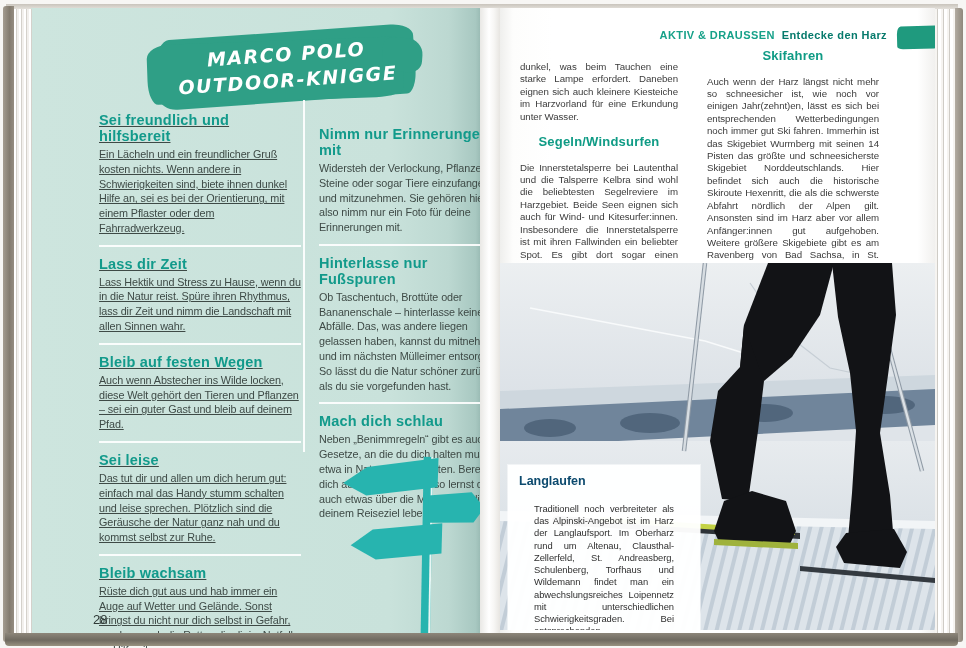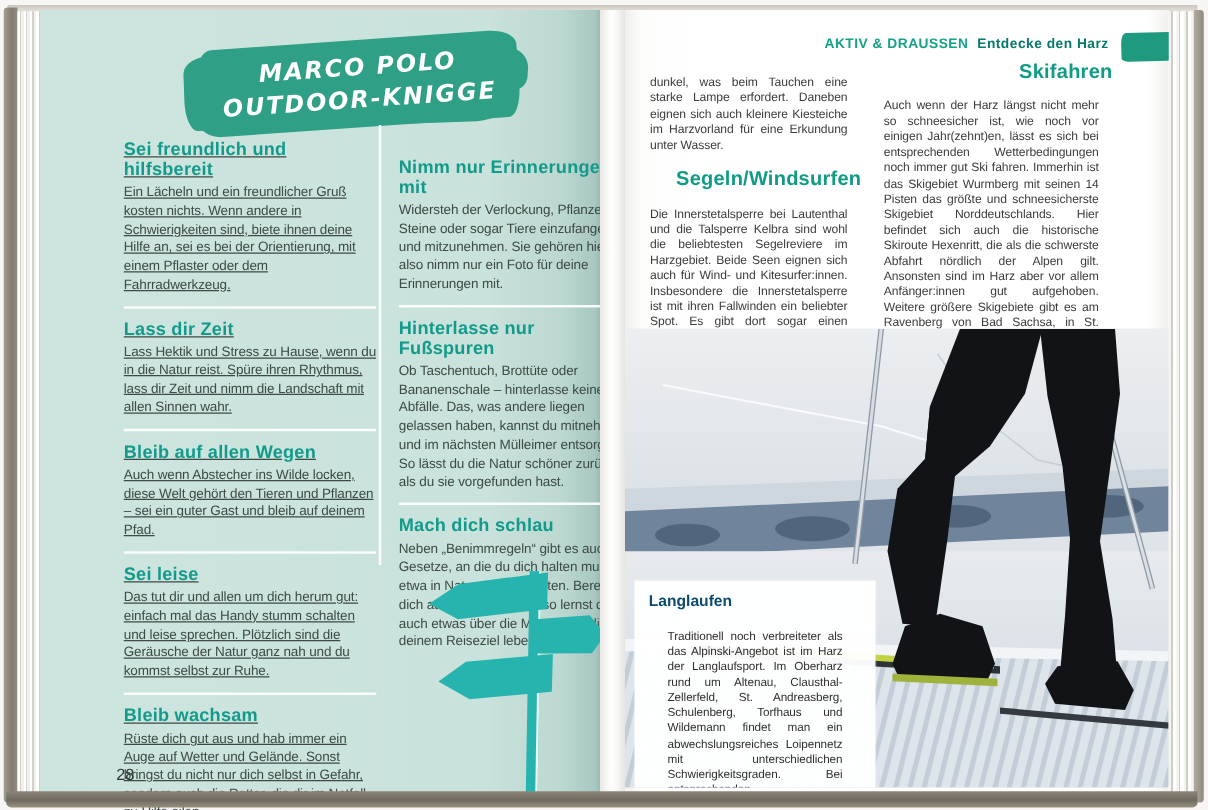--- a/index.html
+++ b/index.html
@@ -60,21 +60,21 @@
   .rp-header{position:absolute;top:21px;right:48px;font-size:11px;font-weight:bold;
              letter-spacing:.4px;white-space:nowrap;}
   .rp-header .kicker{color:#16a189;}
   .rp-header .title{color:#067a6c;margin-left:7px;}
   .rp-tab{position:absolute;right:-2px;top:18px;width:40px;height:23px;background:#1f9a7e;
           border-radius:4px 2px 3px 6px/8px 3px 6px 3px;transform:rotate(-1.5deg);}
   .rp-col{position:absolute;font-size:9.7px;line-height:1.28;letter-spacing:-.05px;
           color:#3b3b3b;text-align:justify;}
   .rp-col1{left:9px;top:42px;width:180px;}
   .rp-col2{left:196px;top:40px;width:194px;}
-  .rp-col h3{margin:9px 0 3px 0;font-size:16px;letter-spacing:.2px;color:#0f9b85;text-align:right;}
+  .rp-col h3{margin:9px 0 3px 0;font-size:13px;letter-spacing:.2px;color:#0f9b85;text-align:center;}
   .rp-col2 h3{margin-top:0;}
   .rp-col p{margin:11px;}
 
   
   .photo{position:absolute;left:0;top:255px;width:435px;height:367px;overflow:hidden;
          background:#dfe4e9;}
   .photo svg{display:block;}
   .photo-box{position:absolute;left:8px;top:202px;width:192px;background:rgba(255,255,255,.97);
              padding:9px 11px 10px 11px;box-shadow:0 0 0 1px rgba(255,255,255,.5);}
   .photo-box h3{margin:0 0 4px 0;font-size:12.5px;color:#0c4a6e;}
@@ -96,30 +96,30 @@
         <span>MARCO POLO</span>
         <span>OUTDOOR-KNIGGE</span>
       </div>
     </div>
 
     <div class="lp-vdivider"></div>
 
     <div class="lp-col lp-col1">
       <section class="lp-sec">
         <h3>Sei freundlich und hilfsbereit</h3>
-        <p>Ein Lächeln und ein freundlicher Gruß kosten nichts. Wenn andere in Schwierigkeiten sind, biete ihnen deine Hilfe an, sei es bei der Orientierung, mit einem Pflaster oder dem Fahrradwerkzeug.</p>
+        <p>Ein Lächeln und ein freundlicher Gruß kosten nichts. Wenn andere in Schwierigkeiten sind, biete ihnen dunkel Hilfe an, sei es bei der Orientierung, mit einem Pflaster oder dem Fahrradwerkzeug.</p>
       </section>
       <hr class="lp-divider">
       <section class="lp-sec">
         <h3>Lass dir Zeit</h3>
         <p>Lass Hektik und Stress zu Hause, wenn du in die Natur reist. Spüre ihren Rhythmus, lass dir Zeit und nimm die Landschaft mit allen Sinnen wahr.</p>
       </section>
       <hr class="lp-divider">
       <section class="lp-sec">
-        <h3>Bleib auf allen Wegen</h3>
+        <h3>Bleib auf festen Wegen</h3>
         <p>Auch wenn Abstecher ins Wilde locken, diese Welt gehört den Tieren und Pflanzen – sei ein guter Gast und bleib auf deinem Pfad.</p>
       </section>
       <hr class="lp-divider">
       <section class="lp-sec">
         <h3>Sei leise</h3>
         <p>Das tut dir und allen um dich herum gut: einfach mal das Handy stumm schalten und leise sprechen. Plötzlich sind die Geräusche der Natur ganz nah und du kommst selbst zur Ruhe.</p>
       </section>
       <hr class="lp-divider">
       <section class="lp-sec">
         <h3>Bleib wachsam</h3>

